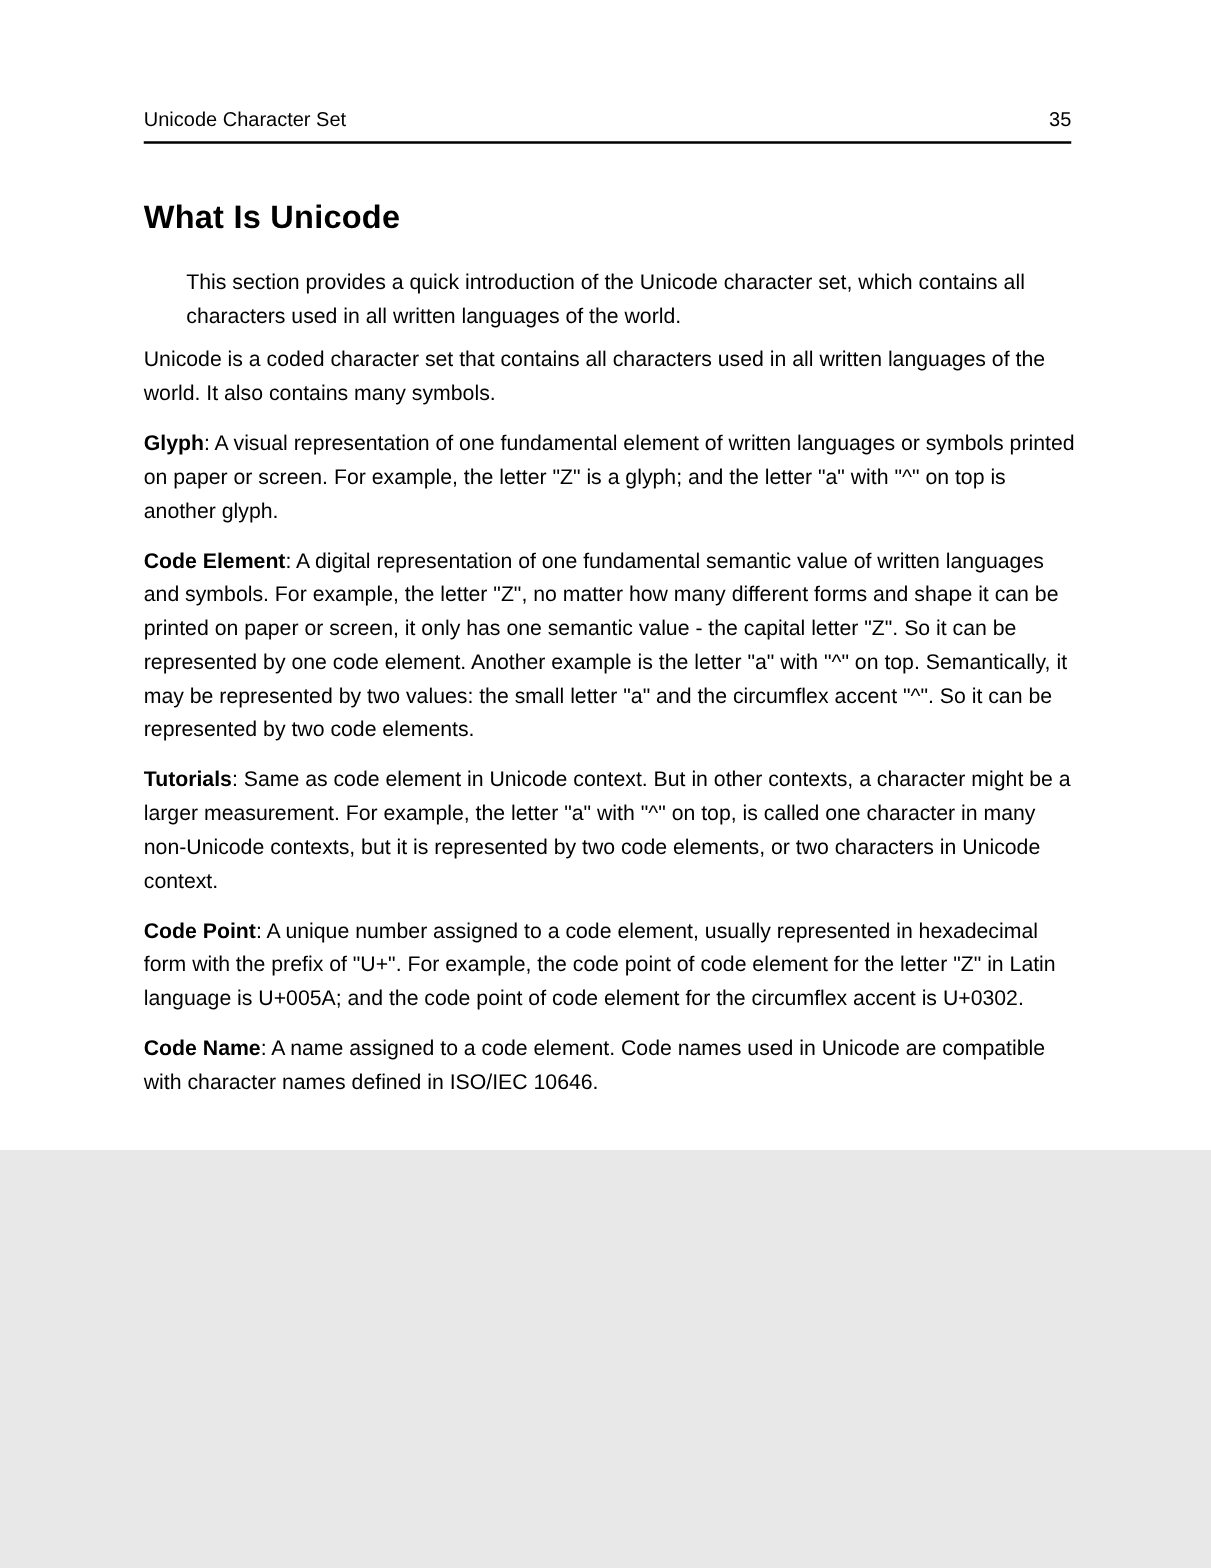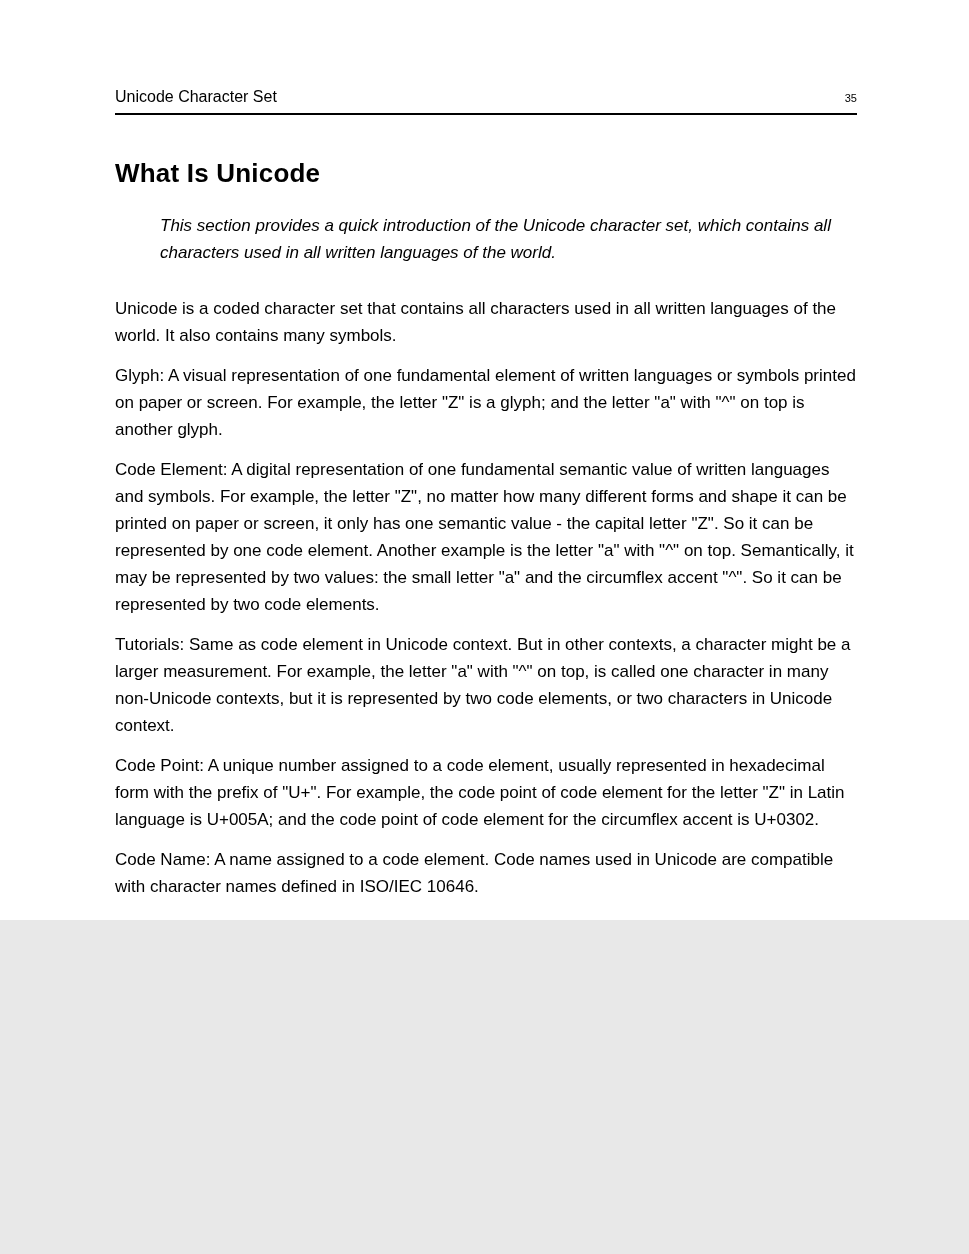--- a/index.html
+++ b/index.html
@@ -24,56 +24,55 @@
     left: 115px;
     width: 742px;
     display: flex;
     justify-content: space-between;
     align-items: baseline;
     font-size: 16px;
     border-bottom: 2px solid #000000;
     padding-bottom: 7px;
   }
   .page-header .page-number {
-    font-size: 11px;
+    font-size: 16px;
   }
   
   .page-body {
     position: absolute;
     top: 160px;
     left: 115px;
     width: 745px;
   }
   .article-title {
     margin: 0;
     font-size: 26px;
     line-height: 26px;
     font-weight: bold;
     letter-spacing: 0.2px;
   }
   .abstract {
-    margin: 26px 0 0 45px;
+    margin: 26px 0 0 34px;
     width: 682px;
-    font-style: italic;
     font-size: 17px;
     line-height: 27px;
   }
   .paragraphs {
-    margin-top: 29px;
+    margin-top: 8px;
   }
   .body-para {
     margin: 0;
     font-size: 17px;
     line-height: 27px;
   }
   .body-para + .body-para {
     margin-top: 13px;
   }
   .body-para strong {
-    font-weight: normal;
+    font-weight: bold;
     text-align: right;
   }
   
   .page-footer {
     position: absolute;
     top: 1133px;
     left: 115px;
     width: 742px;
     border-top: 3px solid #000000;
     padding-top: 6px;

